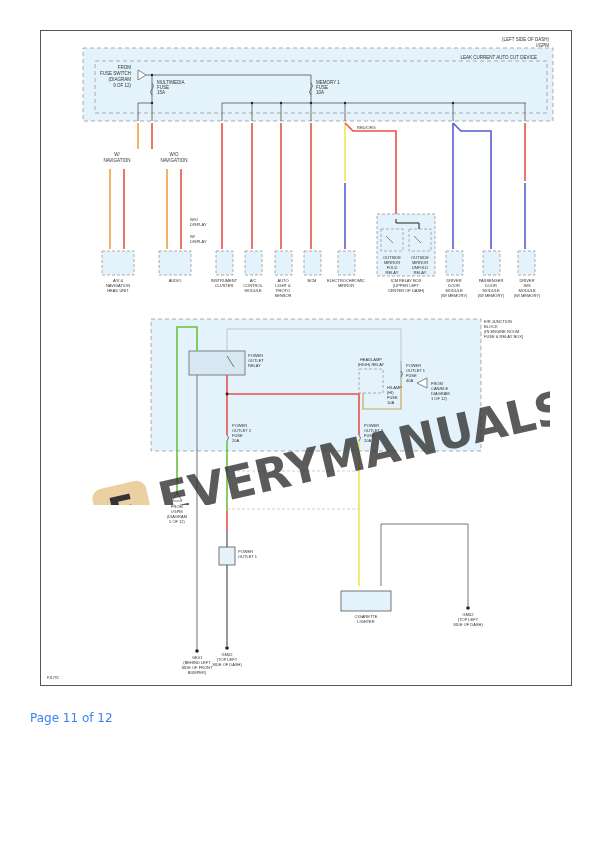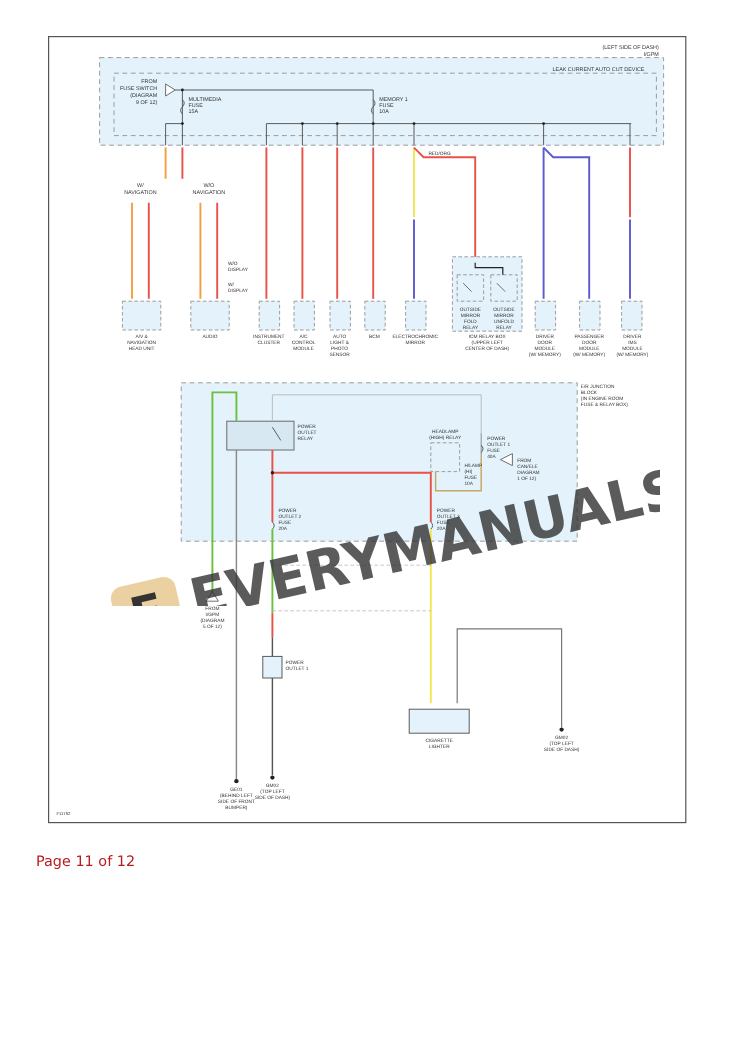--- a/index.html
+++ b/index.html
@@ -1,19 +1,19 @@
 <!DOCTYPE html>
 <html><head>
 <meta charset="utf-8">
 <style>
   html, body { margin:0; padding:0; background:#ffffff; }
   body { width:612px; height:866px; position:relative; overflow:hidden; font-family:"Liberation Sans", sans-serif; }
   .sheet { position:absolute; left:40px; top:30px; width:530px; height:654px; border:1px solid #555; background:#fff; }
   svg text { font-family:"Liberation Sans", sans-serif; fill:#333; }
-  .pager { position:absolute; left:30px; top:711px; font-size:12px; color:#b91c1c; font-family:"DejaVu Sans", sans-serif; }
+  .pager { position:absolute; left:30px; top:711px; font-size:12px; color:#3b82f6; font-family:"DejaVu Sans", sans-serif; }
   .wm { position:absolute; left:70px; top:335px; width:480px; height:170px; pointer-events:none; }
 </style>
 </head>
 <body>
 
 <div class="sheet">
 <svg width="530" height="654" viewBox="0 0 530 654" xmlns="http://www.w3.org/2000/svg">
 
   <text x="508" y="10" font-size="4.5" text-anchor="end">(LEFT SIDE OF DASH)</text>
   <text x="508" y="16" font-size="4.5" text-anchor="end">I/GPM</text>

